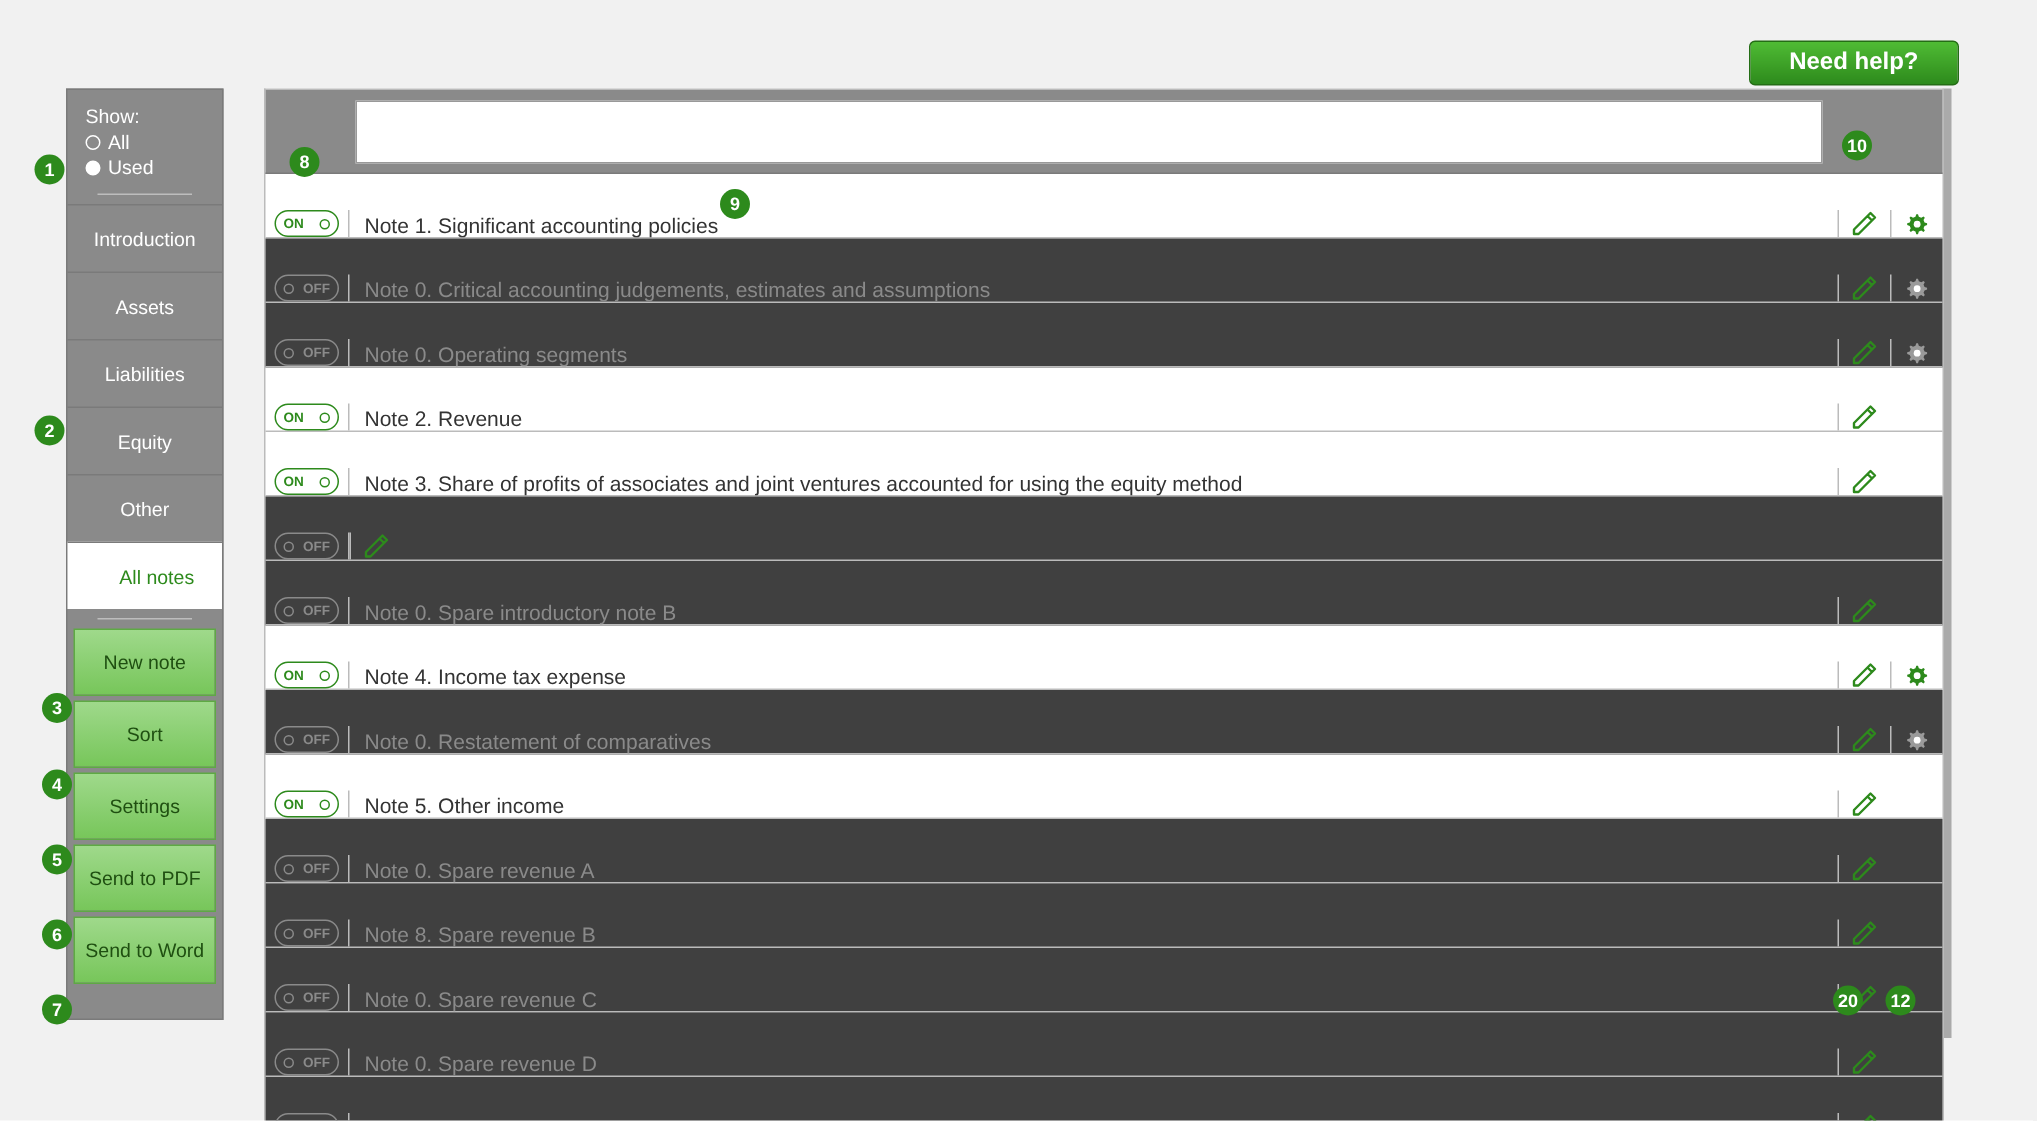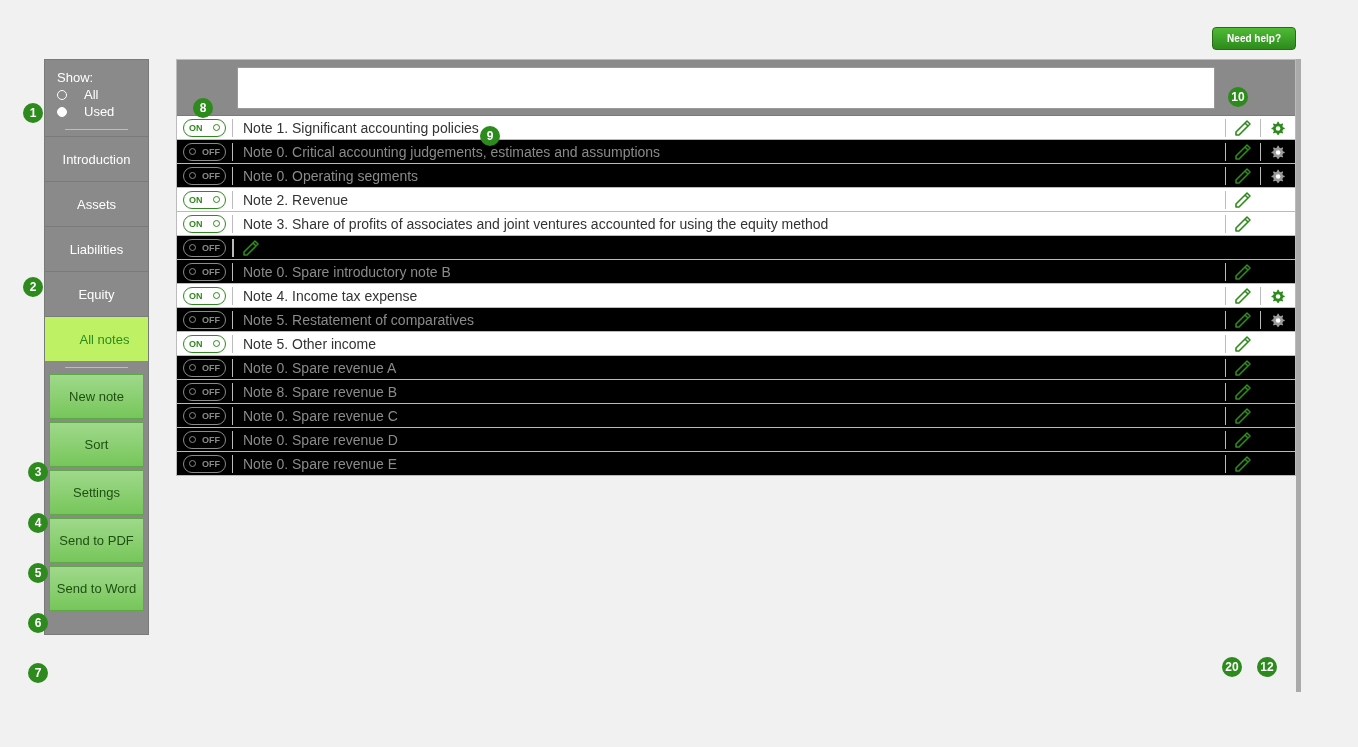--- a/index.html
+++ b/index.html
@@ -12,27 +12,27 @@
     width: 1358px;
     height: 747px;
     position: relative;
     overflow: hidden;
   }
 
   
   .help-btn {
     position: absolute;
     top: 27px;
-    right: 62px;
+    right: 52px;
     background: linear-gradient(#4fbb34, #2d8a1c);
     color: #fff;
     border: 1px solid #246d15;
     border-radius: 4px;
-    padding: 5px 14px;
-    font-size: 10px;
+    padding: 5px 26px;
+    font-size: 16px;
     font-weight: bold;
     cursor: pointer;
   }
 
   
   .marker {
     position: absolute;
     width: 20px;
     height: 20px;
     border-radius: 50%;
@@ -54,35 +54,35 @@
     width: 105px;
     background: #8a8a8a;
     border: 1px solid #7a7a7a;
     padding-bottom: 20px;
   }
   .sidebar .show-block {
     color: #fff;
     padding: 10px 10px 4px 12px;
     font-size: 13px;
   }
-  .sidebar .show-block .opt { display:flex; align-items:center; gap:17px; font-size:13px; margin-top:2px;}
+  .sidebar .show-block .opt { display:flex; align-items:center; gap:5px; font-size:13px; margin-top:2px;}
   .sidebar .show-block .radio {
     width:10px;height:10px;border-radius:50%;border:1.5px solid #fff; display:inline-block;
   }
   .sidebar .show-block .radio.filled { background:#fff; }
   .sidebar hr.sep {
     border:none; border-top:1px solid #bdbdbd; margin:6px 20px 6px 20px;
   }
   .sidebar .cat {
     height:45px; display:flex;align-items:center;justify-content:center;
     color:#fff; font-size:13px; cursor:pointer;
     border-top:1px solid #7a7a7a;
   }
   .sidebar .cat.active {
-    background:#bef264; color:#2d8a1c;padding-left:16px;
+    background:#ffffff; color:#2d8a1c;padding-left:16px;
   }
   .sidebar .grn-btn {
     display:flex;align-items:center;justify-content:center;
     height:45px; margin:3px 4px;
     background: linear-gradient(#9fd98b, #77c65a);
     border:1px solid #5ea944;
     color:#1f4f11; font-size:13px; cursor:pointer;
   }
 
   
@@ -105,39 +105,39 @@
   .main-header .hdr-col1 { width: 56px;}
   .main-header .hdr-input-wrap { flex:1; padding:7px 10px 7px 4px;}
   .main-header input {
     width:100%; height:42px; border:1px solid #999; padding:0 10px;
     font-size:14px; background:#fff;
   }
   .main-header .hdr-icon-col { width:35px;}
 
   
   .note-row {
-    display:flex; align-items:center;
+    display:flex; align-items:flex-end;
     border-bottom: 1px solid #bbb;
-    height: 24px;
+    height: 43px;
   }
   .note-row .col-toggle {
     width:56px; border-right:1px solid #bbb;
     display:flex;align-items:center;justify-content:center;
   }
   .note-row .col-title {
     flex:1;
     display:flex;align-items:center;
     padding:0 10px;
     font-size:14px;
   }
   .note-row .col-icon {
     width:35px; border-left:1px solid #bbb;
     display:flex;align-items:center;justify-content:center;
   }
-  .note-row.off { background:#000000; }
+  .note-row.off { background:#404040; }
   .note-row.off .col-title { color:#8a8a8a; }
 
   
   .toggle {
     width:43px; height:18px; border-radius:9px; position:relative;
     font-size:9px; font-weight:bold; display:flex;align-items:center;
     padding:0 5px;
   }
   .toggle.on {
     border:1.5px solid #2d8a1c; color:#2d8a1c; justify-content: space-between;
@@ -176,20 +176,21 @@
       <span class="radio filled"></span>
       <span>Used</span>
     </div>
   </div>
   <hr class="sep">
   <div id="cat-container">
       <div class="cat">Introduction</div>
       <div class="cat">Assets</div>
       <div class="cat">Liabilities</div>
       <div class="cat">Equity</div>
+      <div class="cat">Other</div>
       <div class="cat active">All notes</div>
     </div>
   <hr class="sep">
   <div class="grn-btn">New note</div>
   <div class="grn-btn">Sort</div>
   <div class="grn-btn">Settings</div>
   <div class="grn-btn">Send to PDF</div>
   <div class="grn-btn">Send to Word</div>
 </div>
 
@@ -362,21 +363,21 @@
           </span>
         </div>
       </div>
       <div class="note-row off">
         <div class="col-toggle">
           <div class="toggle off">
             <span class="dot"></span>
             <span>OFF</span>
           </div>
         </div>
-        <div class="col-title">Note 5. Restatement of comparatives</div>
+        <div class="col-title">Note 0. Restatement of comparatives</div>
         <div class="col-icon">
           <span class="icon-pencil green">
             <svg viewBox="0 0 18 18">
               <use href="#pencil-path"></use>
             </svg>
           </span>
         </div>
         <div class="col-icon">
           <span class="icon-gear grey">
             <svg viewBox="0 0 19 19">

